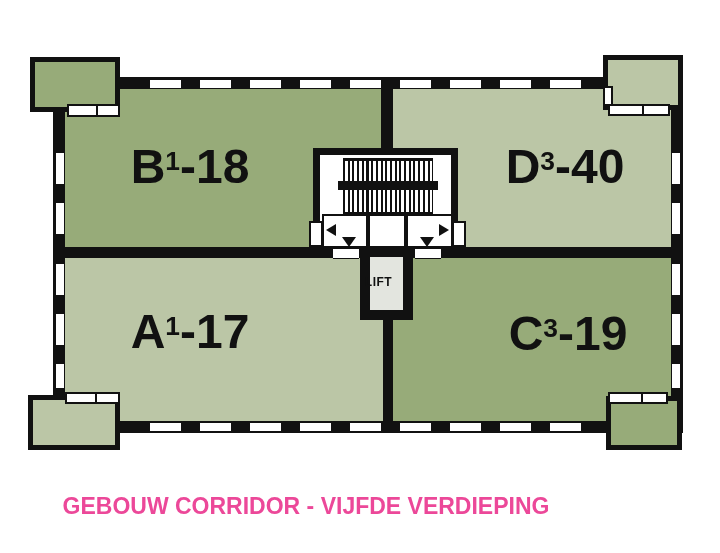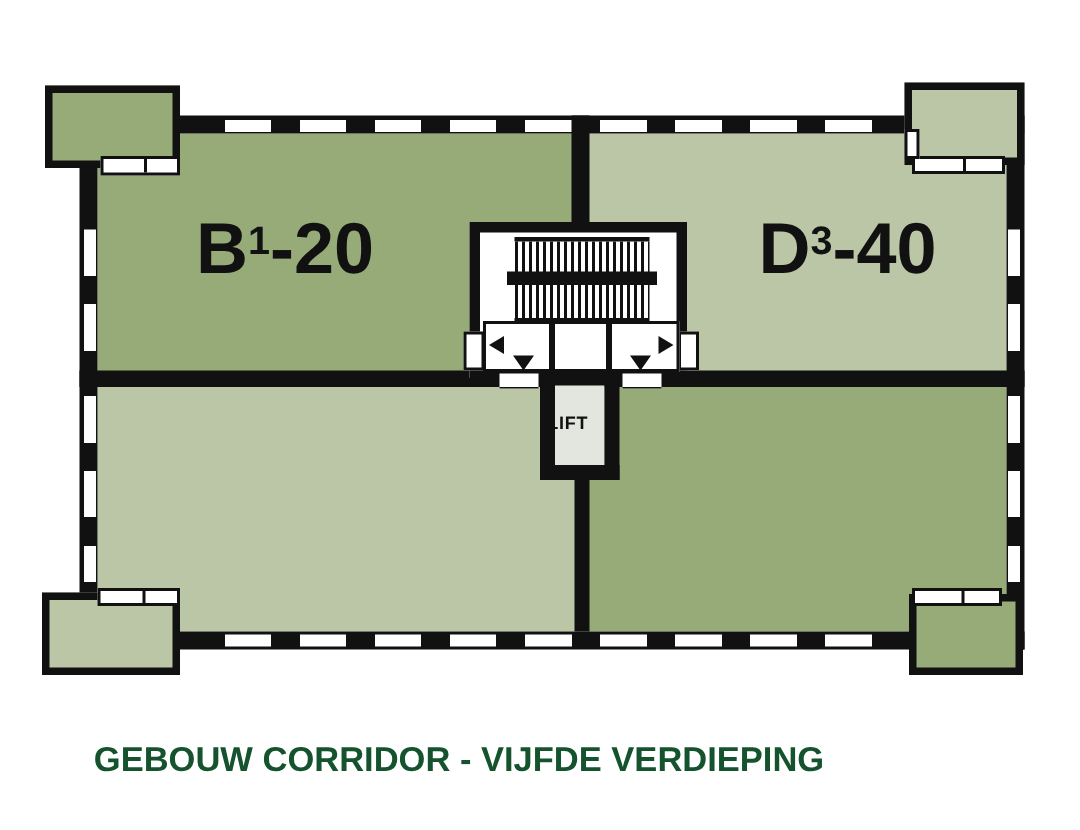--- a/index.html
+++ b/index.html
@@ -30,21 +30,21 @@
     position:absolute; transform:translate(-50%,-50%);
     font-weight:bold; font-size:48px; line-height:1; color:#111111; white-space:nowrap;
   }
   .room-label .sup { font-size:0.55em; position:relative; top:-0.5em; }
   .lift-label {
     position:absolute; text-align:center; font-weight:bold; font-size:12px;
     letter-spacing:0.5px; color:#111111;
   }
   .caption {
     position:absolute; left:0; top:493px; width:612px; text-align:center;
-    font-weight:bold; font-size:23px; color:#14532d; letter-spacing:0px;
+    font-weight:bold; font-size:23px; color:#ec4899; letter-spacing:0px;
   }
 </style>
 </head>
 <body>
 
 <div class="canvas">
 
   <div class="abs" style="left: 65px; top: 89px; width: 322px; height: 165px; background: rgb(151, 171, 121);"></div>
   <div class="abs" style="left: 387px; top: 89px; width: 284px; height: 165px; background: rgb(187, 198, 166);"></div>
   <div class="abs" style="left: 65px; top: 251px; width: 322px; height: 170px; background: rgb(187, 198, 166);"></div>
@@ -101,18 +101,20 @@
 
   <div class="abs opening" style="left:333px;top:249px;width:26px;height:10px;"></div>
   <div class="abs opening" style="left:415px;top:249px;width:26px;height:10px;"></div>
 
   <div class="abs" style="left: 370px; top: 257px; width: 33px; height: 53px; background: rgb(227, 229, 223);"></div>
   <div class="abs wall" style="left:360px;top:257px;width:10px;height:63px;"></div>
   <div class="abs wall" style="left:403px;top:257px;width:10px;height:63px;"></div>
   <div class="abs wall" style="left:360px;top:310px;width:53px;height:10px;"></div>
   <div class="lift-label" style="left:360px;top:275px;width:37px;">LIFT</div>
 
-  <div class="room-label" style="left:190px;top:167px;"><span>B</span><span class="sup">1</span><span>-20</span></div>
+  <div class="room-label" style="left:190px;top:167px;"><span>B</span><span class="sup">1</span><span>-18</span></div>
   <div class="room-label" style="left:565px;top:167px;"><span>D</span><span class="sup">3</span><span>-40</span></div>
+  <div class="room-label" style="left:190px;top:332px;"><span>A</span><span class="sup">1</span><span>-17</span></div>
+  <div class="room-label" style="left:568px;top:334px;"><span>C</span><span class="sup">3</span><span>-19</span></div>
 
   <div class="caption">GEBOUW CORRIDOR - VIJFDE VERDIEPING</div>
 
 </div>
 
 </body></html>

